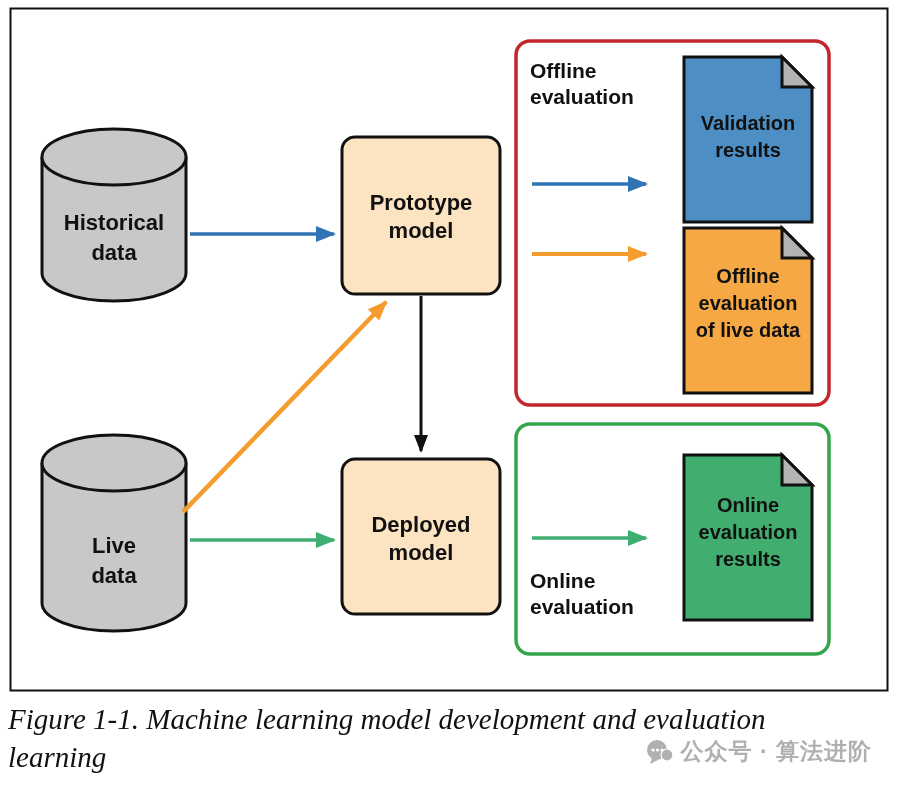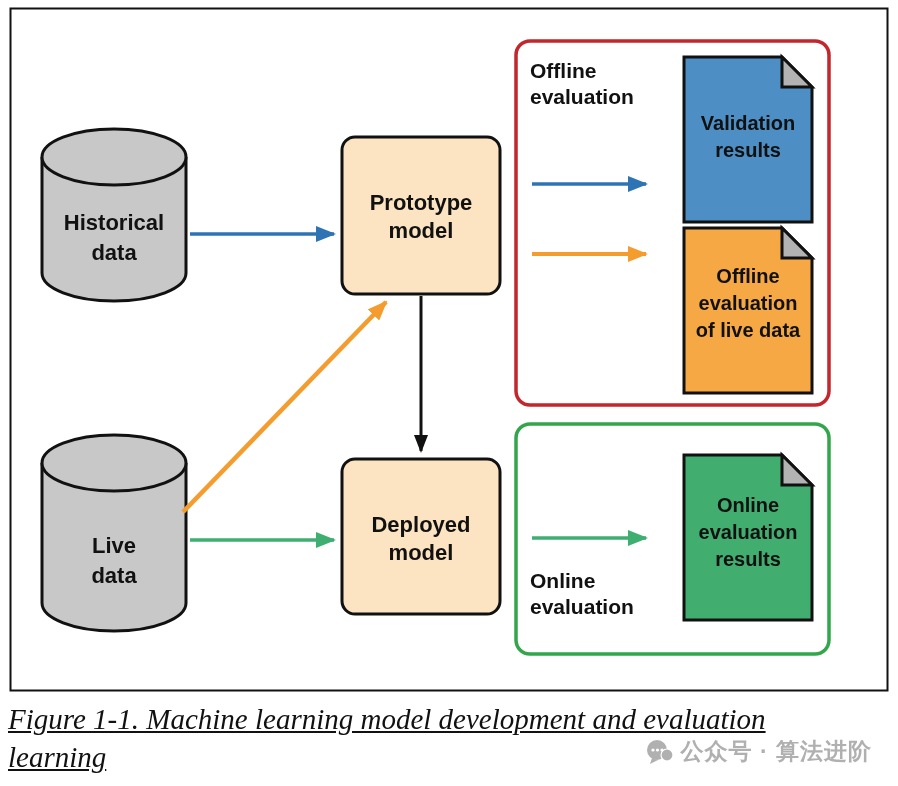--- a/index.html
+++ b/index.html
@@ -36,21 +36,20 @@
   .caption {
     position: absolute;
     left: 8px;
     top: 700px;
     width: 870px;
     font-family: "Liberation Serif", serif;
     font-style: italic;
     font-size: 29px;
     line-height: 38px;
     color: #111111;
-    text-decoration: underline;
   }
   .watermark {
     position: absolute;
     right: 26px;
     top: 736px;
     display: flex;
     align-items: center;
     gap: 8px;
     color: #b0b0b0;
     font-family: "Liberation Sans", sans-serif;

